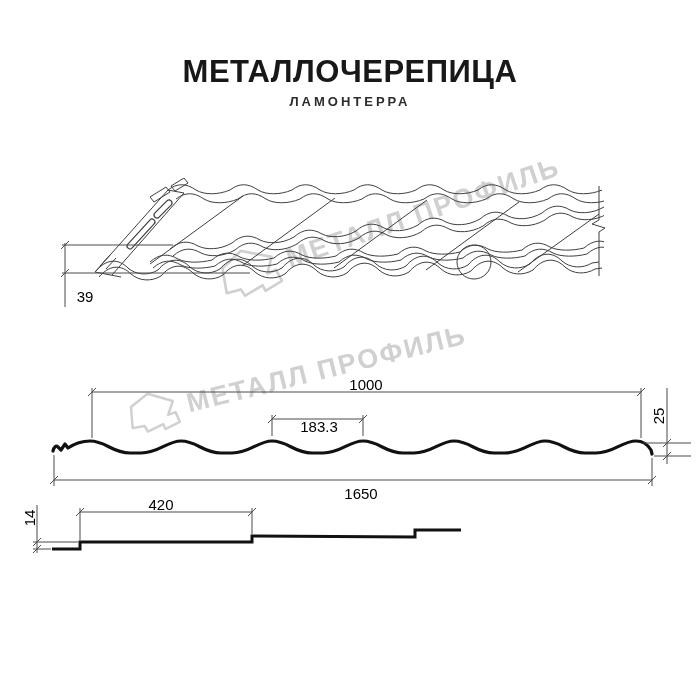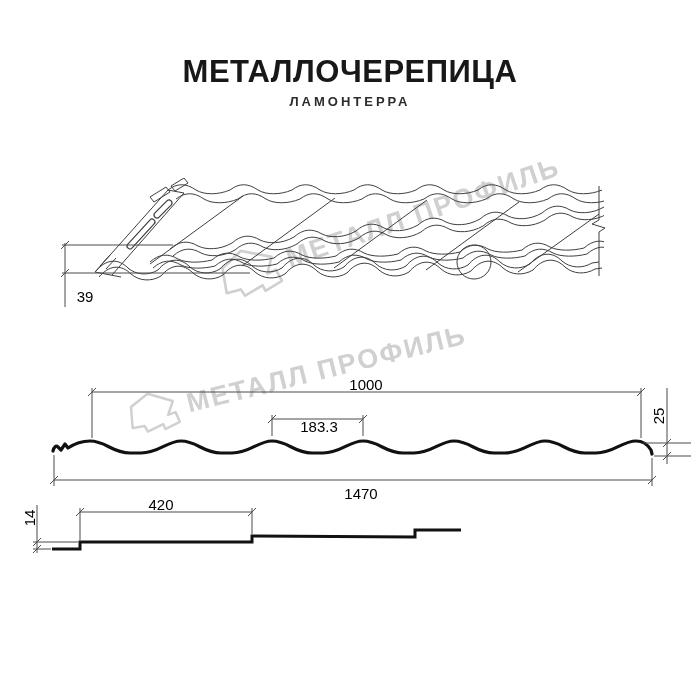--- a/index.html
+++ b/index.html
@@ -159,17 +159,17 @@
       <line x1="33" y1="549" x2="51" y2="549"></line>
       <line x1="33" y1="546" x2="41" y2="538"></line>
       <line x1="33" y1="553" x2="41" y2="545"></line>
     </g>
   </svg>
 
   <span class="dim" style="left:85px;top:296px">39</span>
   <span class="dim" style="left:366px;top:384px">1000</span>
   <span class="dim" style="left:319px;top:426px">183.3</span>
   <span class="dim rot" style="left:658px;top:416px">25</span>
-  <span class="dim" style="left:361px;top:493px">1470</span>
+  <span class="dim" style="left:361px;top:493px">1650</span>
   <span class="dim" style="left:161px;top:504px">420</span>
   <span class="dim rot" style="left:29px;top:518px">14</span>
 
 </div>
 
 </body></html>

